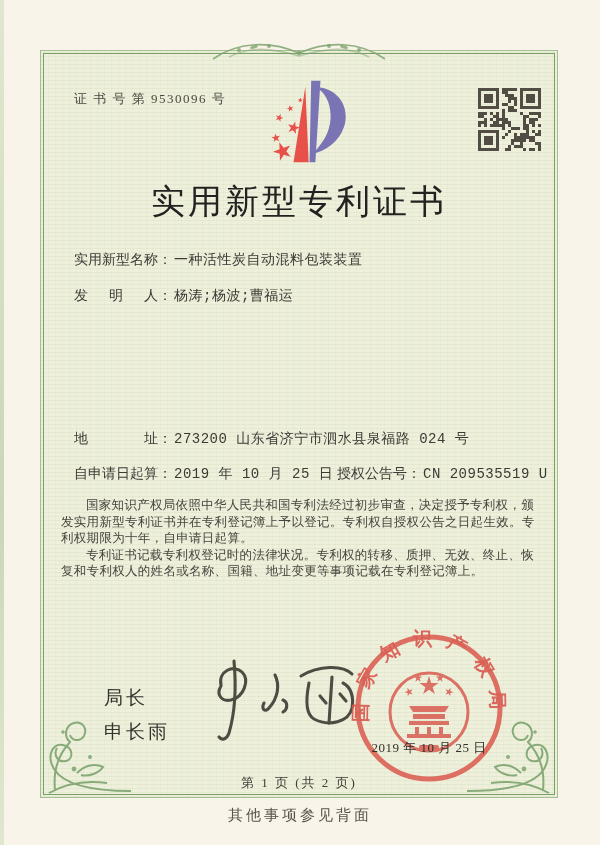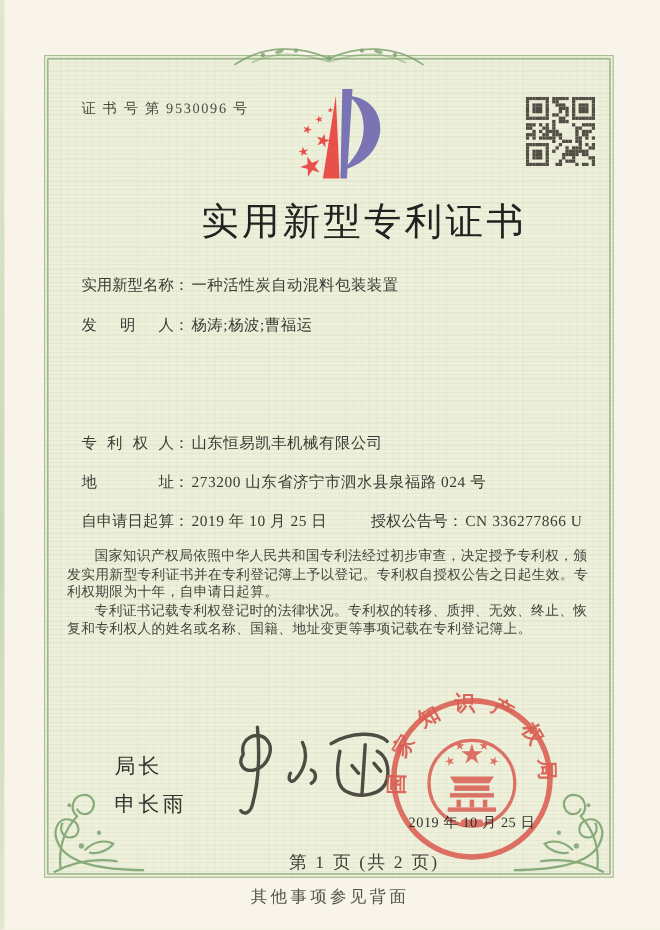--- a/index.html
+++ b/index.html
@@ -16,38 +16,38 @@
     background:
       repeating-linear-gradient(0deg, rgba(140,170,118,.10) 0 1px, rgba(0,0,0,0) 1px 4px),
       repeating-linear-gradient(90deg, rgba(140,170,118,.05) 0 1px, rgba(0,0,0,0) 1px 7px),
       #eef0db;
     border:1px solid #a7bd93;box-sizing:border-box;}
   .cert-inner-border{position:absolute;inset:2px;border:1.5px solid #79a067;pointer-events:none;}
   .cert-no{position:absolute;left:33px;top:39px;font-size:13px;letter-spacing:1.5px;color:#4a4841;}
   .logo{position:absolute;left:224px;top:24px;width:84px;height:94px;}
   .qr{position:absolute;left:437px;top:37px;width:63px;height:63px;}
   .title{position:absolute;left:0;top:128px;width:100%;text-align:center;
-    font-size:34px;letter-spacing:3px;color:#232220;font-weight:500;padding-left:32px;}
-  .field-row{position:absolute;left:33px;font-size:14px;white-space:nowrap;color:#3c3a35;}
+    font-size:34px;letter-spacing:3px;color:#232220;font-weight:500;}
+  .field-row{position:absolute;left:33px;font-size:14px;white-space:nowrap;color:#3c3a35;font-family:Liberation Mono, monospace;}
   .field-label{display:inline-block;width:84px;text-align:justify;text-align-last:justify;vertical-align:bottom;}
   .field-colon{display:inline-block;margin-right:2px;}
   .field-value{letter-spacing:.5px;}
   .row-0{top:200px}.row-1{top:236px}.row-2{top:273px}
   .row-3{top:309px}.row-4{top:343px}.row-5{top:379px}.row-6{top:414px}
   .grant-no-part{position:absolute;left:263px;top:0;}
   .paragraphs{position:absolute;left:20px;top:446px;width:480px;
     font-size:12.5px;line-height:16.5px;color:#46443e;letter-spacing:.3px;}
   .paragraphs p{margin:0;text-indent:2em;}
   .signer{position:absolute;left:63px;top:630px;font-size:19px;letter-spacing:3px;line-height:34px;color:#34322d;}
   .signature{position:absolute;left:152px;top:602px;width:175px;height:98px;}
   .seal{position:absolute;left:308px;top:577px;width:160px;height:160px;opacity:.92;}
   .seal-date{position:absolute;left:312px;top:688px;width:152px;text-align:center;
     font-size:13px;letter-spacing:.5px;color:#33312c;z-index:3;}
   .footer-page{position:absolute;left:0;top:723px;width:100%;text-align:center;
-    font-size:16px;letter-spacing:2px;color:#3f3d37;padding-left:32px;}
+    font-size:13px;letter-spacing:2px;color:#3f3d37;}
   .back-note{position:absolute;left:0;top:806px;width:100%;text-align:center;
     font-size:15px;letter-spacing:3px;color:#54524a;}
   .flourish-bl{position:absolute;left:2px;bottom:2px;width:92px;height:96px;}
   .flourish-br{position:absolute;right:2px;bottom:2px;width:92px;height:96px;transform:scaleX(-1);}
   .garland-top{position:absolute;left:168px;top:-14px;width:180px;height:30px;}
 </style>
 </head>
 <body>
 
 <div class="page-edge"></div>
@@ -318,32 +318,29 @@
   </svg>
 
   <div class="title">实用新型专利证书</div>
 
   <div class="field-row row-0">
     <span class="field-label">实用新型名称</span><span class="field-colon">：</span><span class="field-value">一种活性炭自动混料包装装置</span>
   </div>
   <div class="field-row row-1">
     <span class="field-label">发明人</span><span class="field-colon">：</span><span class="field-value">杨涛;杨波;曹福运</span>
   </div>
-  <div class="field-row row-4">
-    <span class="field-label">专利权人</span><span class="field-colon">：</span><span class="field-value">山东恒易凯丰机械有限公司</span>
-  </div>
   <div class="field-row row-5">
     <span class="field-label">地址</span><span class="field-colon">：</span><span class="field-value">273200 山东省济宁市泗水县泉福路 024 号</span>
   </div>
   <div class="field-row row-6">
     <span>
       <span class="field-label">自申请日起算</span><span class="field-colon">：</span><span class="field-value">2019 年 10 月 25 日</span>
     </span>
     <span class="grant-no-part">
-      <span>授权公告号</span><span class="field-colon">：</span><span class="field-value">CN 336277866 U</span>
+      <span>授权公告号</span><span class="field-colon">：</span><span class="field-value">CN 209535519 U</span>
     </span>
   </div>
 
   <div class="paragraphs">
     <p>国家知识产权局依照中华人民共和国专利法经过初步审查，决定授予专利权，颁发实用新型专利证书并在专利登记簿上予以登记。专利权自授权公告之日起生效。专利权期限为十年，自申请日起算。</p>
     <p>专利证书记载专利权登记时的法律状况。专利权的转移、质押、无效、终止、恢复和专利权人的姓名或名称、国籍、地址变更等事项记载在专利登记簿上。</p>
   </div>
 
   <div class="signer">
     <div>局长</div>

